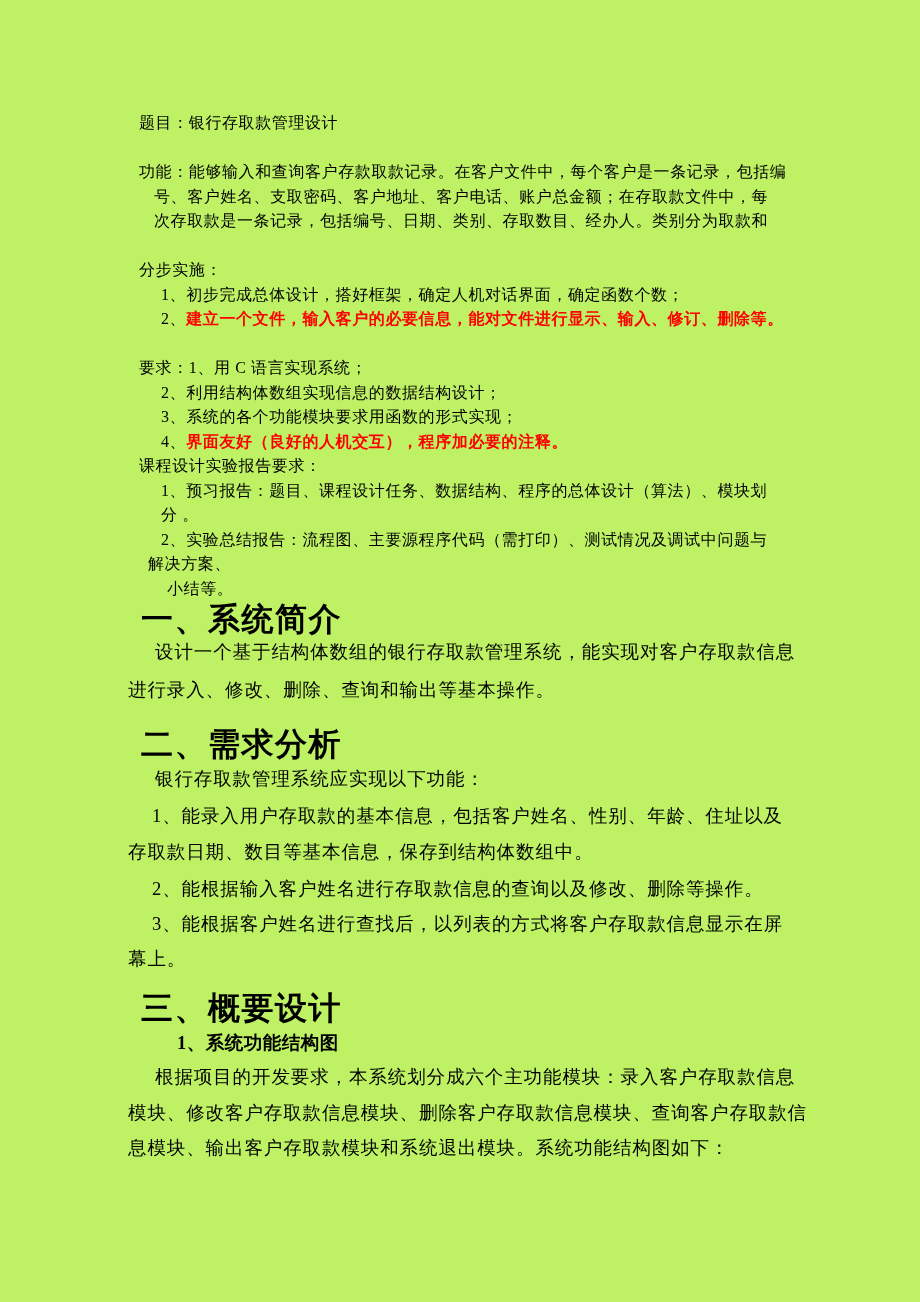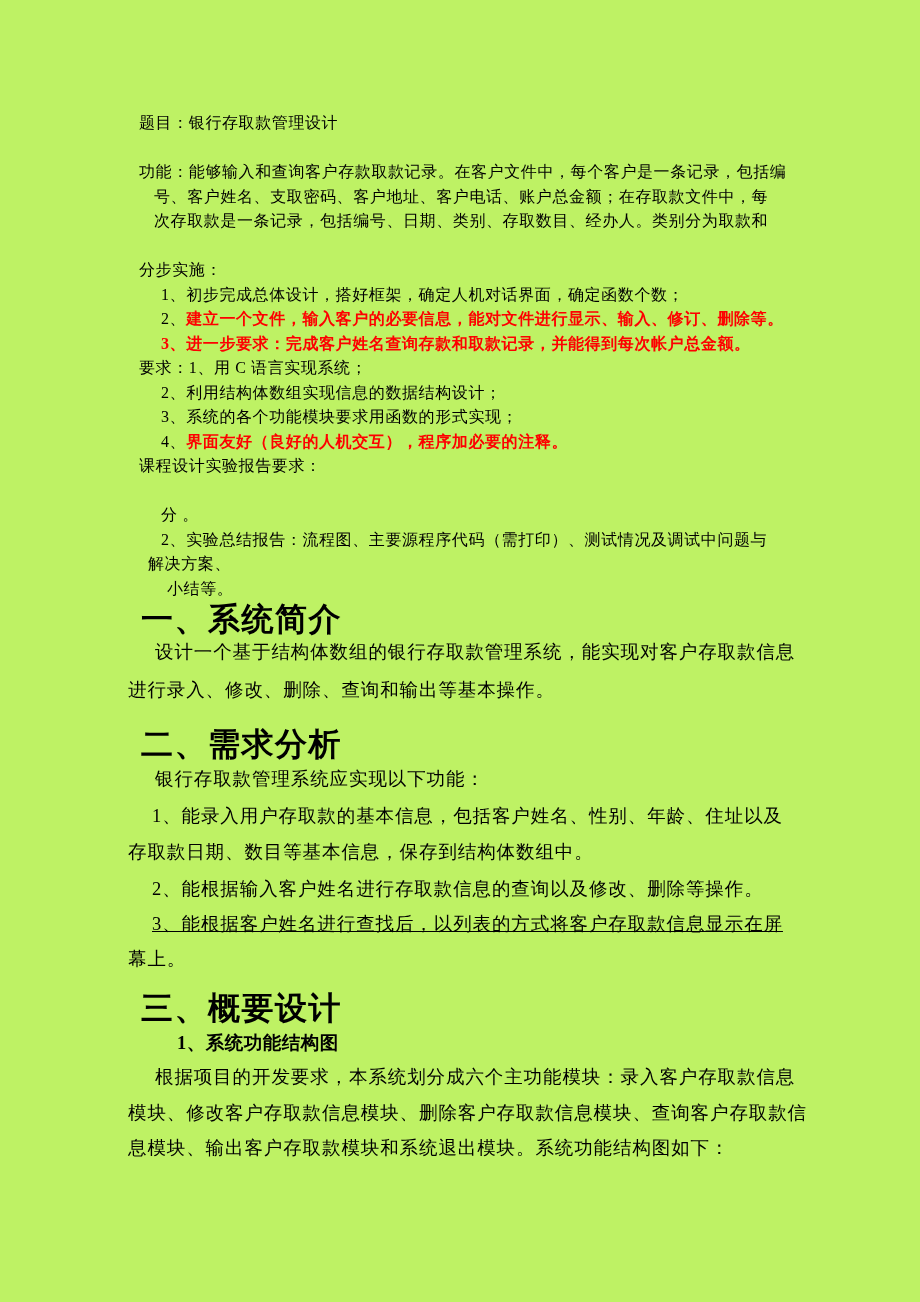--- a/index.html
+++ b/index.html
@@ -53,38 +53,38 @@
 <body>
 
 <div class="page" id="doc-page" style="background: #bef264;">
     <div class="line sm" style="left: 139px; top: 113px;"><span style="color: rgb(0, 0, 0);">题目：银行存取款管理设计</span></div>
     <div class="line sm" style="left: 139px; top: 162px;"><span style="color: rgb(0, 0, 0);">功能：能够输入和查询客户存款取款记录。在客户文件中，每个客户是一条记录，包括编</span></div>
     <div class="line sm" style="left: 154px; top: 187px;"><span style="color: rgb(0, 0, 0);">号、客户姓名、支取密码、客户地址、客户电话、账户总金额；在存取款文件中，每</span></div>
     <div class="line sm" style="left: 154px; top: 211px;"><span style="color: rgb(0, 0, 0);">次存取款是一条记录，包括编号、日期、类别、存取数目、经办人。类别分为取款和</span></div>
     <div class="line sm" style="left: 139px; top: 260px;"><span style="color: rgb(0, 0, 0);">分步实施：</span></div>
     <div class="line sm" style="left: 161px; top: 285px;"><span style="color: rgb(0, 0, 0);">1、初步完成总体设计，搭好框架，确定人机对话界面，确定函数个数；</span></div>
     <div class="line sm" style="left: 161px; top: 309px;"><span style="color: rgb(0, 0, 0);">2、</span><span class="seg-red" style="color: rgb(254, 0, 0);">建立一个文件，输入客户的必要信息，能对文件进行显示、输入、修订、删除等。</span></div>
-    <div class="line sm" style="left: 161px; top: 334px;"><span class="seg-red" style="color: rgb(254, 0, 0);">3、进一步要求：完成客户姓名查询存款和取款记录，并能得到每次帐户总金额。</span></div>
     <div class="line sm" style="left: 139px; top: 358px;"><span style="color: rgb(0, 0, 0); text-align: center;">要求：1、用 C 语言实现系统；</span></div>
     <div class="line sm" style="left: 161px; top: 383px;"><span style="color: rgb(0, 0, 0);">2、利用结构体数组实现信息的数据结构设计；</span></div>
     <div class="line sm" style="left: 161px; top: 407px;"><span style="color: rgb(0, 0, 0);">3、系统的各个功能模块要求用函数的形式实现；</span></div>
     <div class="line sm" style="left: 161px; top: 432px;"><span style="color: rgb(0, 0, 0);">4、</span><span class="seg-red" style="color: rgb(254, 0, 0);">界面友好（良好的人机交互），程序加必要的注释。</span></div>
     <div class="line sm" style="left: 139px; top: 456px;"><span style="color: rgb(0, 0, 0);">课程设计实验报告要求：</span></div>
+    <div class="line sm" style="left: 161px; top: 481px;"><span style="color: rgb(0, 0, 0);">1、预习报告：题目、课程设计任务、数据结构、程序的总体设计（算法）、模块划</span></div>
     <div class="line sm" style="left: 161px; top: 505px;"><span style="color: rgb(0, 0, 0);">分 。</span></div>
     <div class="line sm" style="left: 161px; top: 530px;"><span style="color: rgb(0, 0, 0);">2、实验总结报告：流程图、主要源程序代码（需打印）、测试情况及调试中问题与</span></div>
     <div class="line sm" style="left: 148px; top: 554px;"><span style="color: rgb(0, 0, 0);">解决方案、</span></div>
     <div class="line sm" style="left: 167px; top: 579px;"><span style="color: rgb(0, 0, 0);">小结等。</span></div>
     <div class="line h1" style="left: 141px; top: 599px;"><span style="color: rgb(0, 0, 0);">一、系统简介</span></div>
     <div class="line lg" style="left: 128px; top: 679px;"><span style="color: rgb(0, 0, 0);">进行录入、修改、删除、查询和输出等基本操作。</span></div>
     <div class="line lg" style="left: 155px; top: 641px;"><span style="color: rgb(0, 0, 0);">设计一个基于结构体数组的银行存取款管理系统，能实现对客户存取款信息</span></div>
     <div class="line h1" style="left: 141px; top: 724px;"><span style="color: rgb(0, 0, 0);">二、需求分析</span></div>
     <div class="line lg" style="left: 155px; top: 768px;"><span style="color: rgb(0, 0, 0);">银行存取款管理系统应实现以下功能：</span></div>
     <div class="line lg" style="left: 152px; top: 805px;"><span style="color: rgb(0, 0, 0);">1、能录入用户存取款的基本信息，包括客户姓名、性别、年龄、住址以及</span></div>
     <div class="line lg" style="left: 128px; top: 841px;"><span style="color: rgb(0, 0, 0);">存取款日期、数目等基本信息，保存到结构体数组中。</span></div>
     <div class="line lg" style="left: 152px; top: 878px;"><span style="color: rgb(0, 0, 0);">2、能根据输入客户姓名进行存取款信息的查询以及修改、删除等操作。</span></div>
-    <div class="line lg" style="left: 152px; top: 913px;"><span style="color: rgb(0, 0, 0); text-decoration: underline;">3、能根据客户姓名进行查找后，以列表的方式将客户存取款信息显示在屏</span></div>
+    <div class="line lg" style="left: 152px; top: 913px;"><span style="color: rgb(0, 0, 0);">3、能根据客户姓名进行查找后，以列表的方式将客户存取款信息显示在屏</span></div>
     <div class="line lg" style="left: 128px; top: 948px;"><span style="color: rgb(0, 0, 0);">幕上。</span></div>
     <div class="line h1" style="left: 141px; top: 988px;"><span style="color: rgb(0, 0, 0);">三、概要设计</span></div>
     <div class="line h2" style="left: 177px; top: 1032px;"><span style="color: rgb(0, 0, 0);">1、系统功能结构图</span></div>
     <div class="line lg" style="left: 155px; top: 1066px;"><span style="color: rgb(0, 0, 0);">根据项目的开发要求，本系统划分成六个主功能模块：录入客户存取款信息</span></div>
     <div class="line lg" style="left: 128px; top: 1102px;"><span style="color: rgb(0, 0, 0);">模块、修改客户存取款信息模块、删除客户存取款信息模块、查询客户存取款信</span></div>
     <div class="line lg" style="left: 128px; top: 1137px;"><span style="color: rgb(0, 0, 0);">息模块、输出客户存取款模块和系统退出模块。系统功能结构图如下：</span></div>
   </div>
 
 </body></html>

